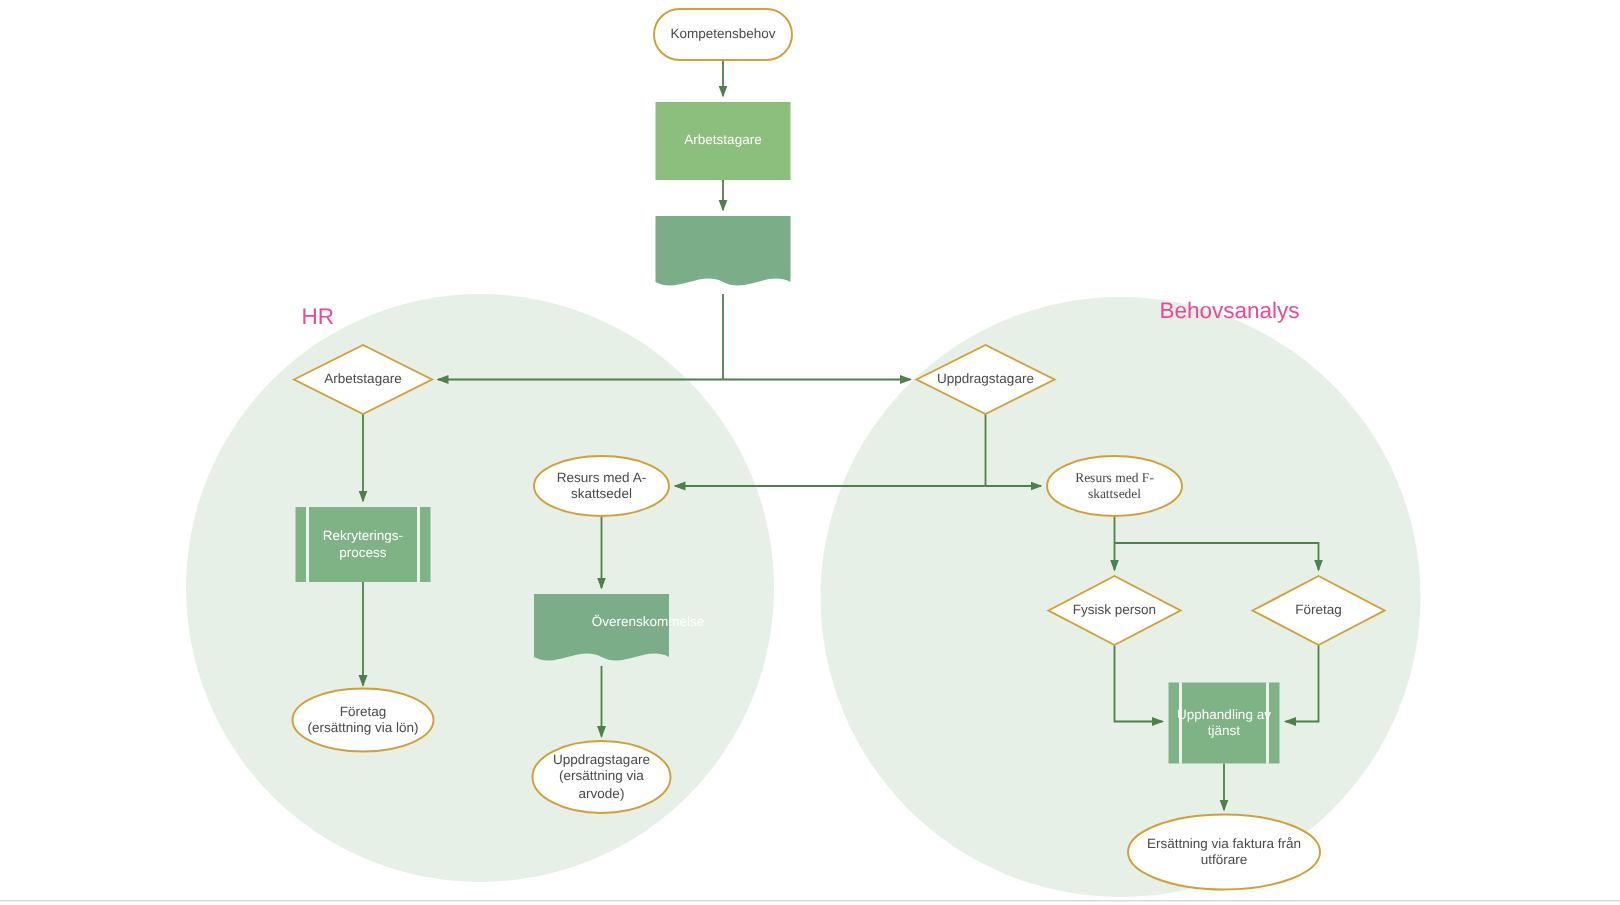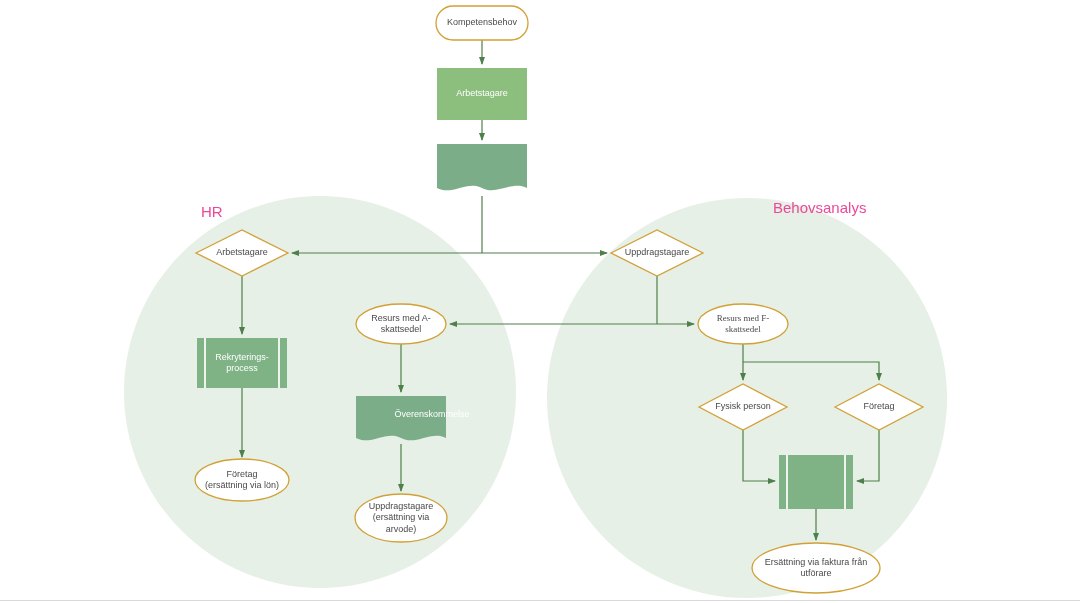--- a/index.html
+++ b/index.html
@@ -112,17 +112,19 @@
   <div class="node-label on-green" style="left:197px;top:338px;width:90px;height:50px;">Rekryterings-
 process</div>
   <div class="node-label" style="left:195px;top:460px;width:94px;height:40px;">Företag
 (ersättning via lön)</div>
   <div class="node-label on-green" style="left:356px;top:396px;width:90px;height:38px;padding-left:31px;">Överenskommelse</div>
   <div class="node-label" style="left:355px;top:495px;width:92px;height:46px;">Uppdragstagare
 (ersättning via
 arvode)</div>
   <div class="node-label" style="left:699px;top:385px;width:88px;height:44px;">Fysisk person</div>
   <div class="node-label" style="left:835px;top:385px;width:88px;height:44px;">Företag</div>
+  <div class="node-label on-green" style="left:779px;top:455px;width:74px;height:54px;">Upphandling av
+tjänst</div>
   <div class="node-label" style="left:752px;top:544px;width:128px;height:48px;">Ersättning via faktura från
 utförare</div>
 
   <div class="bottom-rule"></div>
 </div>
 
 </body></html>

